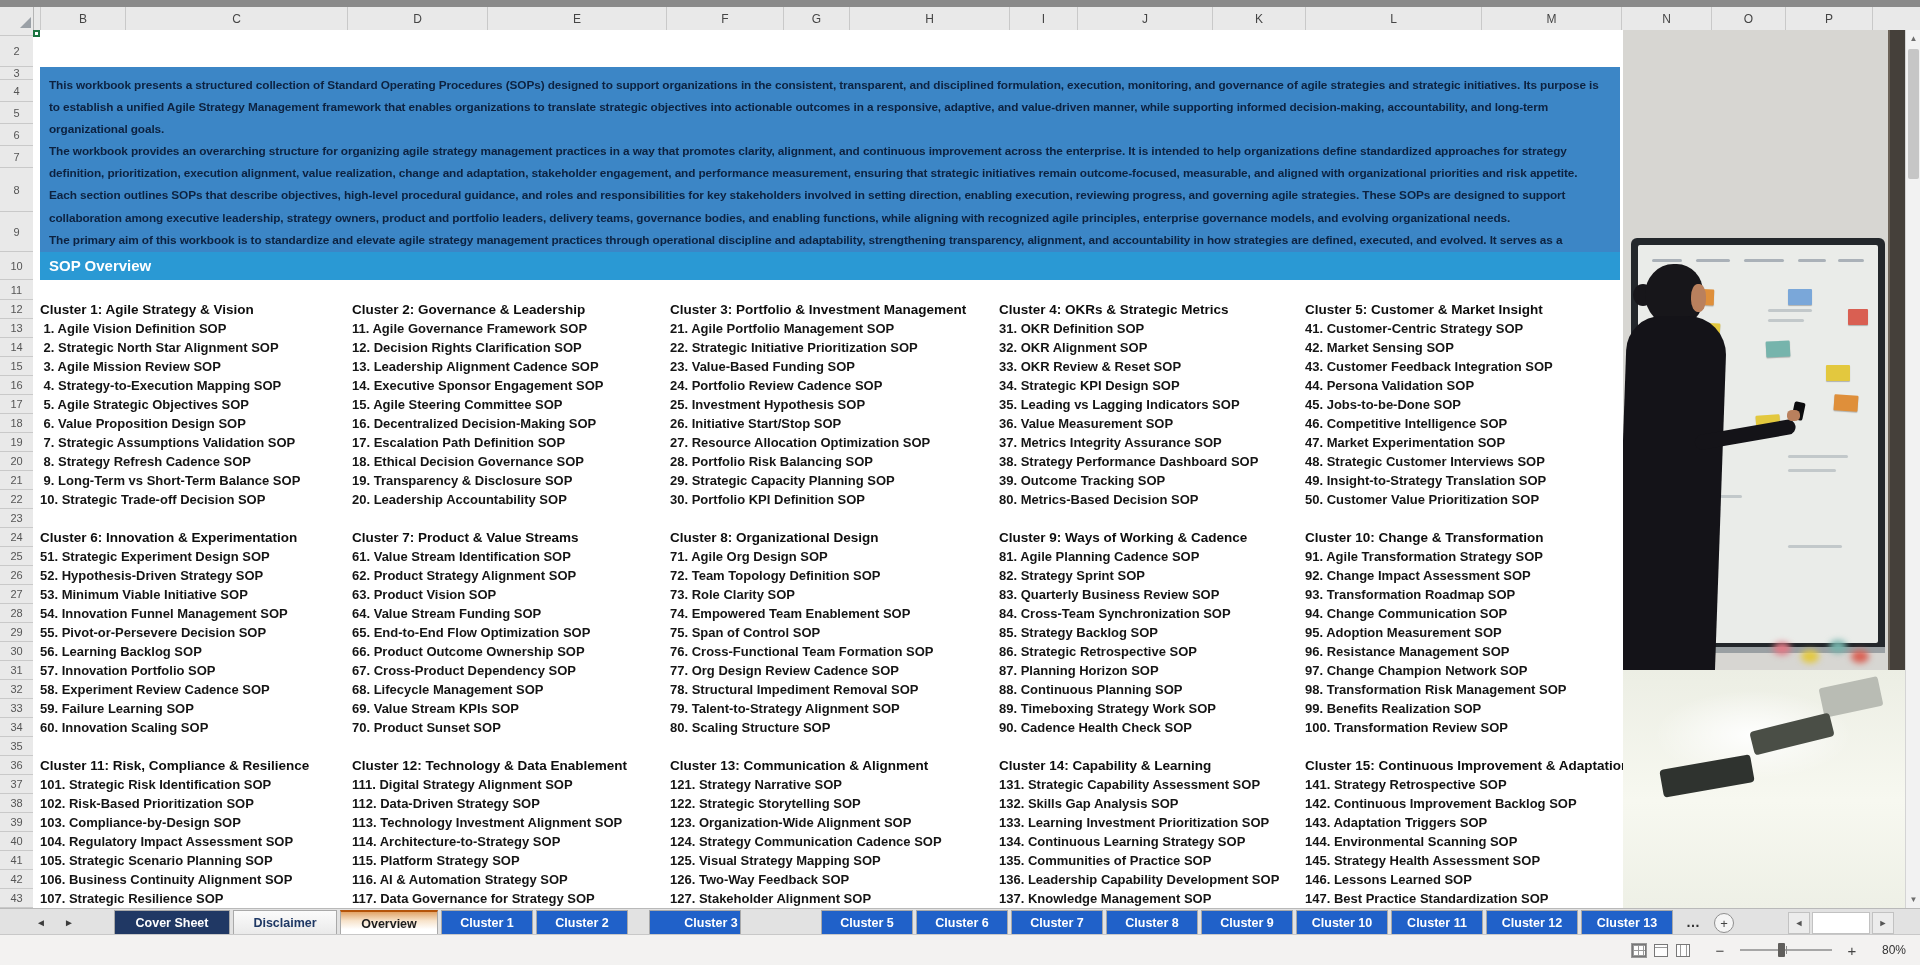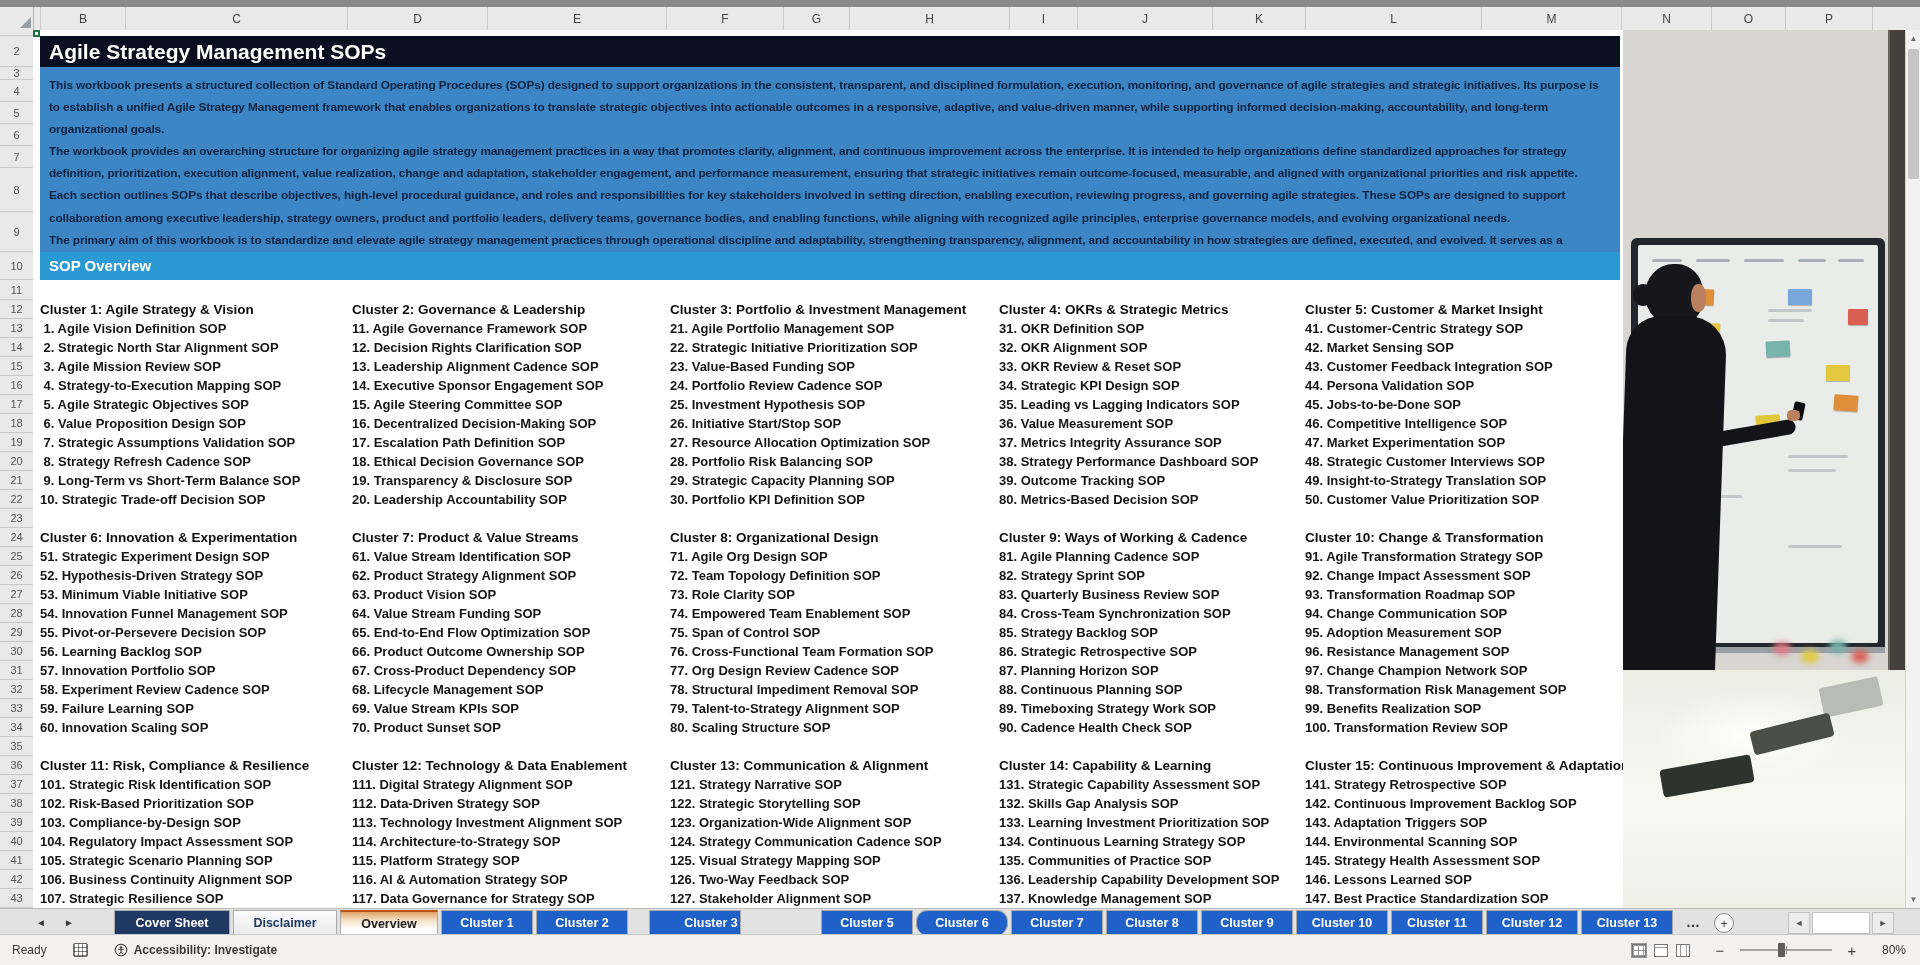--- a/index.html
+++ b/index.html
@@ -169,21 +169,20 @@
     <div class="row-cell" style="height: 19px;">38</div>
     <div class="row-cell" style="height: 19px;">39</div>
     <div class="row-cell" style="height: 19px;">40</div>
     <div class="row-cell" style="height: 19px;">41</div>
     <div class="row-cell" style="height: 19px;">42</div>
     <div class="row-cell" style="height: 19px;">43</div>
   </div>
 
 <div class="sheet">
   <div class="active-cell"></div>
-  <div class="title-bar">Agile Strategy Management SOPs</div>
   <div class="intro-block" id="intro">
       <p>This workbook presents a structured collection of Standard Operating Procedures (SOPs) designed to support organizations in the consistent, transparent, and disciplined formulation, execution, monitoring, and governance of agile strategies and strategic initiatives. Its purpose is to establish a unified Agile Strategy Management framework that enables organizations to translate strategic objectives into actionable outcomes in a responsive, adaptive, and value-driven manner, while supporting informed decision-making, accountability, and long-term organizational goals.</p>
       <p>The workbook provides an overarching structure for organizing agile strategy management practices in a way that promotes clarity, alignment, and continuous improvement across the enterprise. It is intended to help organizations define standardized approaches for strategy definition, prioritization, execution alignment, value realization, change and adaptation, stakeholder engagement, and performance measurement, ensuring that strategic initiatives remain outcome-focused, measurable, and aligned with organizational priorities and risk appetite.</p>
       <p>Each section outlines SOPs that describe objectives, high-level procedural guidance, and roles and responsibilities for key stakeholders involved in setting direction, enabling execution, reviewing progress, and governing agile strategies. These SOPs are designed to support collaboration among executive leadership, strategy owners, product and portfolio leaders, delivery teams, governance bodies, and enabling functions, while aligning with recognized agile principles, enterprise governance models, and evolving organizational needs.</p>
       <p>The primary aim of this workbook is to standardize and elevate agile strategy management practices through operational discipline and adaptability, strengthening transparency, alignment, and accountability in how strategies are defined, executed, and evolved. It serves as a practical reference for executives, leaders, and teams responsible for shaping, governing, executing, or enabling strategies that drive organizational performance, innovation, and sustainable transformation.</p>
     </div>
   <div class="section-bar">SOP Overview</div>
   <div id="clusters">
       <div class="cluster" style="left: 7px; top: 270px; width: 306px;">
         <div class="cluster-title">Cluster 1: Agile Strategy &amp; Vision</div>
@@ -430,49 +429,37 @@
   <div class="tab-nav" style="left:58px;">►</div>
   <div id="tabs">
       <div class="sheet-tab t-navy" style="left: 114px; width: 116px;">Cover Sheet</div>
       <div class="sheet-tab t-light" style="left: 233px; width: 104px;">Disclaimer</div>
       <div class="sheet-tab t-active" style="left: 340px; width: 98px;">Overview</div>
       <div class="sheet-tab t-blue" style="left: 441px; width: 92px;">Cluster 1</div>
       <div class="sheet-tab t-blue" style="left: 536px; width: 92px;">Cluster 2</div>
       <div class="sheet-tab t-blue" style="left: 649px; width: 92px; padding-left: 32px;">Cluster 3</div>
       <div class="sheet-tab t-blue" style="left: 726px; width: 92px; margin-top: 36px;">Cluster 4</div>
       <div class="sheet-tab t-blue" style="left: 821px; width: 92px;">Cluster 5</div>
-      <div class="sheet-tab t-blue" style="left: 916px; width: 92px; border-radius: 11px;">Cluster 6</div>
+      <div class="sheet-tab t-blue" style="left: 916px; width: 92px;">Cluster 6</div>
       <div class="sheet-tab t-blue" style="left: 1011px; width: 92px;">Cluster 7</div>
       <div class="sheet-tab t-blue" style="left: 1106px; width: 92px;">Cluster 8</div>
       <div class="sheet-tab t-blue" style="left: 1201px; width: 92px;">Cluster 9</div>
       <div class="sheet-tab t-blue" style="left: 1296px; width: 92px;">Cluster 10</div>
       <div class="sheet-tab t-blue" style="left: 1391px; width: 92px;">Cluster 11</div>
       <div class="sheet-tab t-blue" style="left: 1486px; width: 92px;">Cluster 12</div>
       <div class="sheet-tab t-blue" style="left: 1581px; width: 92px;">Cluster 13</div>
     </div>
   <div class="tab-overflow" style="left:1686px;">…</div>
   <div class="new-sheet" style="left:1714px;">+</div>
   <div class="h-scroll-btn" style="left:1788px;">◄</div>
   <div class="h-thumb" style="left:1812px;"></div>
   <div class="h-scroll-btn" style="left:1872px;">►</div>
 </div>
 
 <div class="status-bar">
-  <div class="sb-left">
-    <span>Ready</span>
-    <span class="macro-icon"></span>
-    <span class="sb-acc">
-      <svg class="acc-svg" viewBox="0 0 16 16">
-        <circle cx="8" cy="8" r="6.6" fill="none" stroke="#3a3a3a" stroke-width="1.2"></circle>
-        <circle cx="8" cy="5" r="1.4" fill="#3a3a3a"></circle>
-        <path d="M4.8 7.2 L11.2 7.2 M8 7 L8 10.2 M8 10.2 L5.8 13 M8 10.2 L10.2 13" stroke="#3a3a3a" stroke-width="1.1" fill="none"></path>
-      </svg>
-      <span>Accessibility: Investigate</span>
-    </span>
-  </div>
   <div class="sb-right">
     <div class="view-icons">
       <div class="vicon grid sel"></div>
       <div class="vicon pagelayout"></div>
       <div class="vicon pagebreak"></div>
     </div>
     <span class="zoom-sign">−</span>
     <div class="zoom-track">
       <div class="zoom-tick"></div>
       <div class="zoom-thumb"></div>

